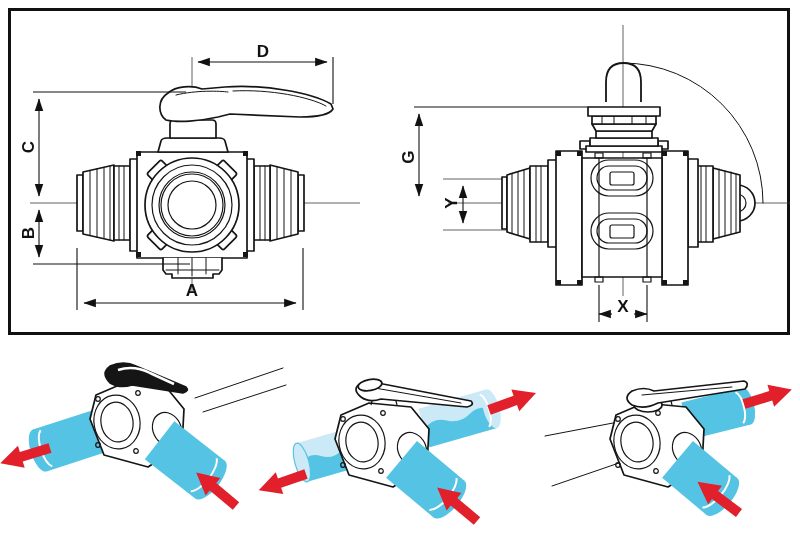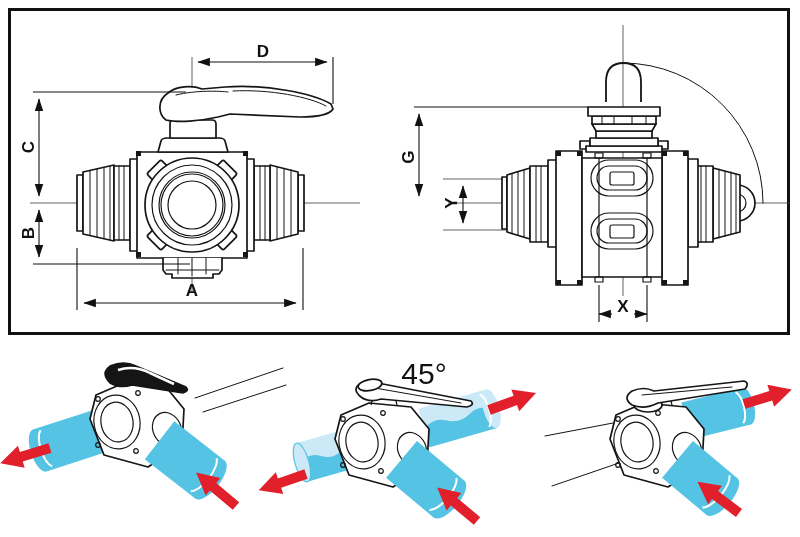--- a/index.html
+++ b/index.html
@@ -250,15 +250,14 @@
     </g>
   </svg>
 
   <div class="dimlabel rot" style="left:9px;top:137px;">C</div>
   <div class="dimlabel rot" style="left:9px;top:223px;">B</div>
   <div class="dimlabel" style="left:243px;top:42px;">D</div>
   <div class="dimlabel" style="left:172px;top:281px;">A</div>
   <div class="dimlabel rot" style="left:389px;top:147px;">G</div>
   <div class="dimlabel rot" style="left:432px;top:193px;">Y</div>
   <div class="dimlabel" style="left:603px;top:297px;">X</div>
-  <div class="angle-label" style="left:384px;top:357px;">45°</div>
 
 </div>
 
 </body></html>

